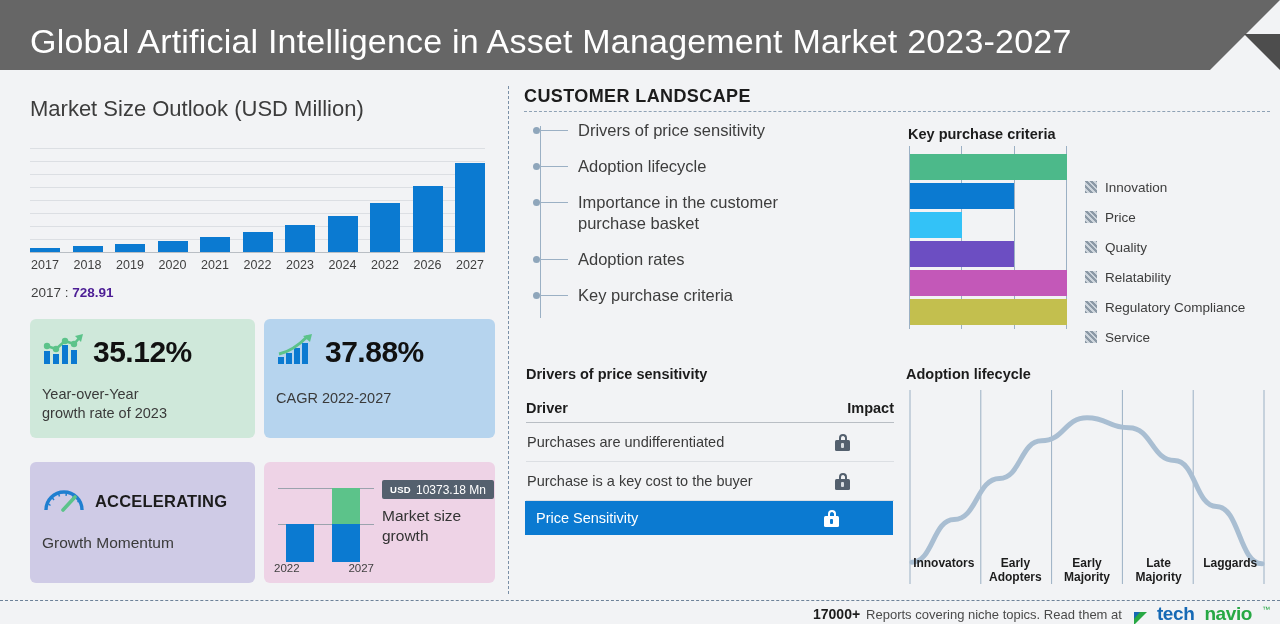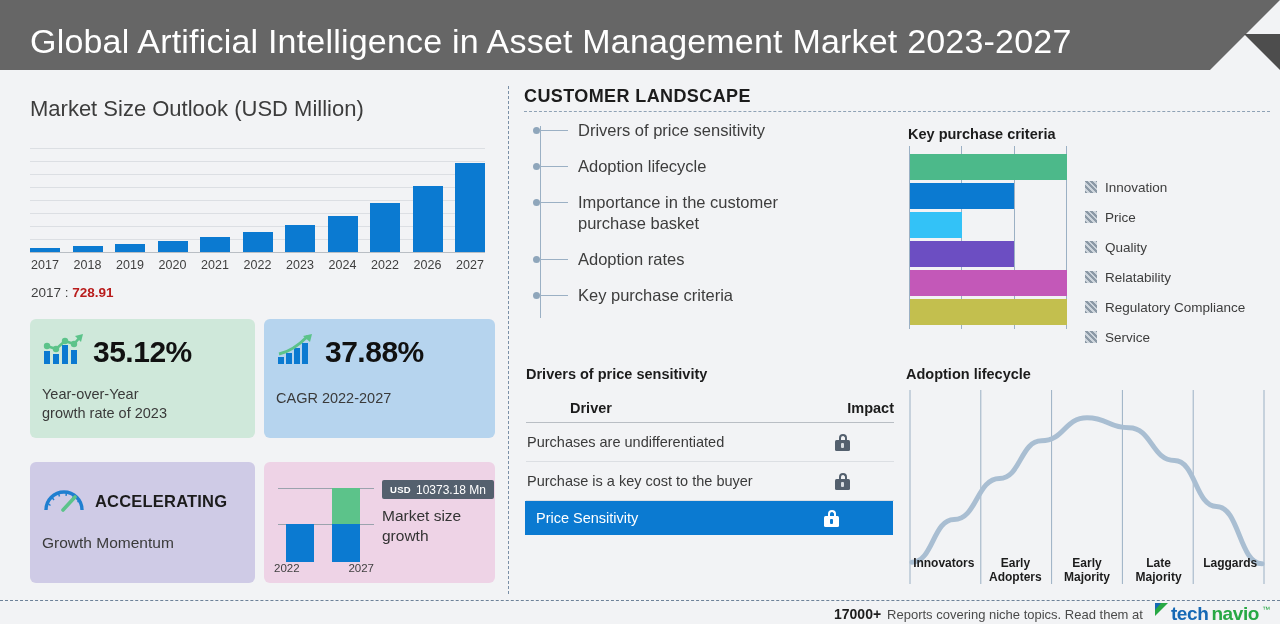--- a/index.html
+++ b/index.html
@@ -63,21 +63,21 @@
   #market-labels{
     position:absolute;left:30px;top:188px;width:455px;height:20px;
     display:flex;justify-content:space-between;
   }
   #market-labels span{
     width:30px;text-align:center;font-size:12.5px;color:#3f3f3f;
   }
   #market-note{
     position:absolute;left:31px;top:215px;font-size:13.5px;color:#3f3f3f;
   }
-  #market-note b{color:#b91c1c;font-weight:bold;}
+  #market-note b{color:#4c1d95;font-weight:bold;}
 
   
   .card{position:absolute;border-radius:6px;}
   #card-yoy{left:30px;top:249px;width:225px;height:119px;background:#cfe8da;}
   #card-cagr{left:264px;top:249px;width:231px;height:119px;background:#b6d4ee;}
   #card-mom{left:30px;top:392px;width:225px;height:121px;background:#cfcbe6;}
   #card-growth{left:264px;top:392px;width:231px;height:121px;background:#eed3e6;}
 
   .stat-row{position:absolute;left:12px;top:14px;display:flex;align-items:center;gap:9px;}
   .stat-value{font-size:30px;font-weight:bold;color:#111;letter-spacing:-.5px;}
@@ -160,21 +160,21 @@
   
   #drv-title{
     position:absolute;left:526px;top:366px;
     font-size:14.5px;font-weight:bold;color:#1c1c1c;
   }
   #drv-table{position:absolute;left:526px;top:394px;width:368px;}
   .drv-head{
     display:flex;justify-content:space-between;align-items:center;
     height:28px;border-bottom:1px solid #b9bec4;
   }
-  .drv-head span{font-size:14.5px;font-weight:bold;color:#1c1c1c;margin-left:44px;}
+  .drv-head span{font-size:14.5px;font-weight:bold;color:#1c1c1c;}
   .drv-row{
     display:flex;justify-content:space-between;align-items:center;
     height:38px;border-bottom:1px solid #dcdfe3;
   }
   .drv-row .dname{font-size:14.5px;color:#3a3a3a;padding-left:1px;}
   .drv-row.active{
     background:#0b7ad1;border-bottom:none;height:34px;
     padding:0 10px;margin-left:-1px;width:368px;box-sizing:border-box;
   }
   .drv-row.active .dname{color:#ffffff;}
@@ -213,21 +213,21 @@
 
   
   #footer{
     position:absolute;left:0;top:600px;width:1280px;height:24px;
   }
   #footer-inner{
     position:absolute;right:10px;top:3px;display:flex;align-items:center;gap:6px;
   }
   #f-count{font-size:14px;font-weight:bold;color:#1c1c1c;}
   #f-text{font-size:13px;color:#4a4a4a;}
-  #tn-logo{display:flex;align-items:flex-start;gap:3px;margin-left:6px;}
+  #tn-logo{display:flex;align-items:flex-end;gap:10px;margin-left:6px;}
   #tn-mark{
     width:0;height:0;border-left:13px solid #27a844;
     border-bottom:13px solid transparent;position:relative;
   }
   #tn-mark:after{
     content:"";position:absolute;left:-13px;top:0;
     width:0;height:0;border-left:6px solid #1669b5;border-bottom:7px solid transparent;
   }
   #tn-a{font-size:19px;font-weight:bold;color:#1669b5;letter-spacing:-.4px;}
   #tn-b{font-size:19px;font-weight:bold;color:#27a844;letter-spacing:-.4px;}

